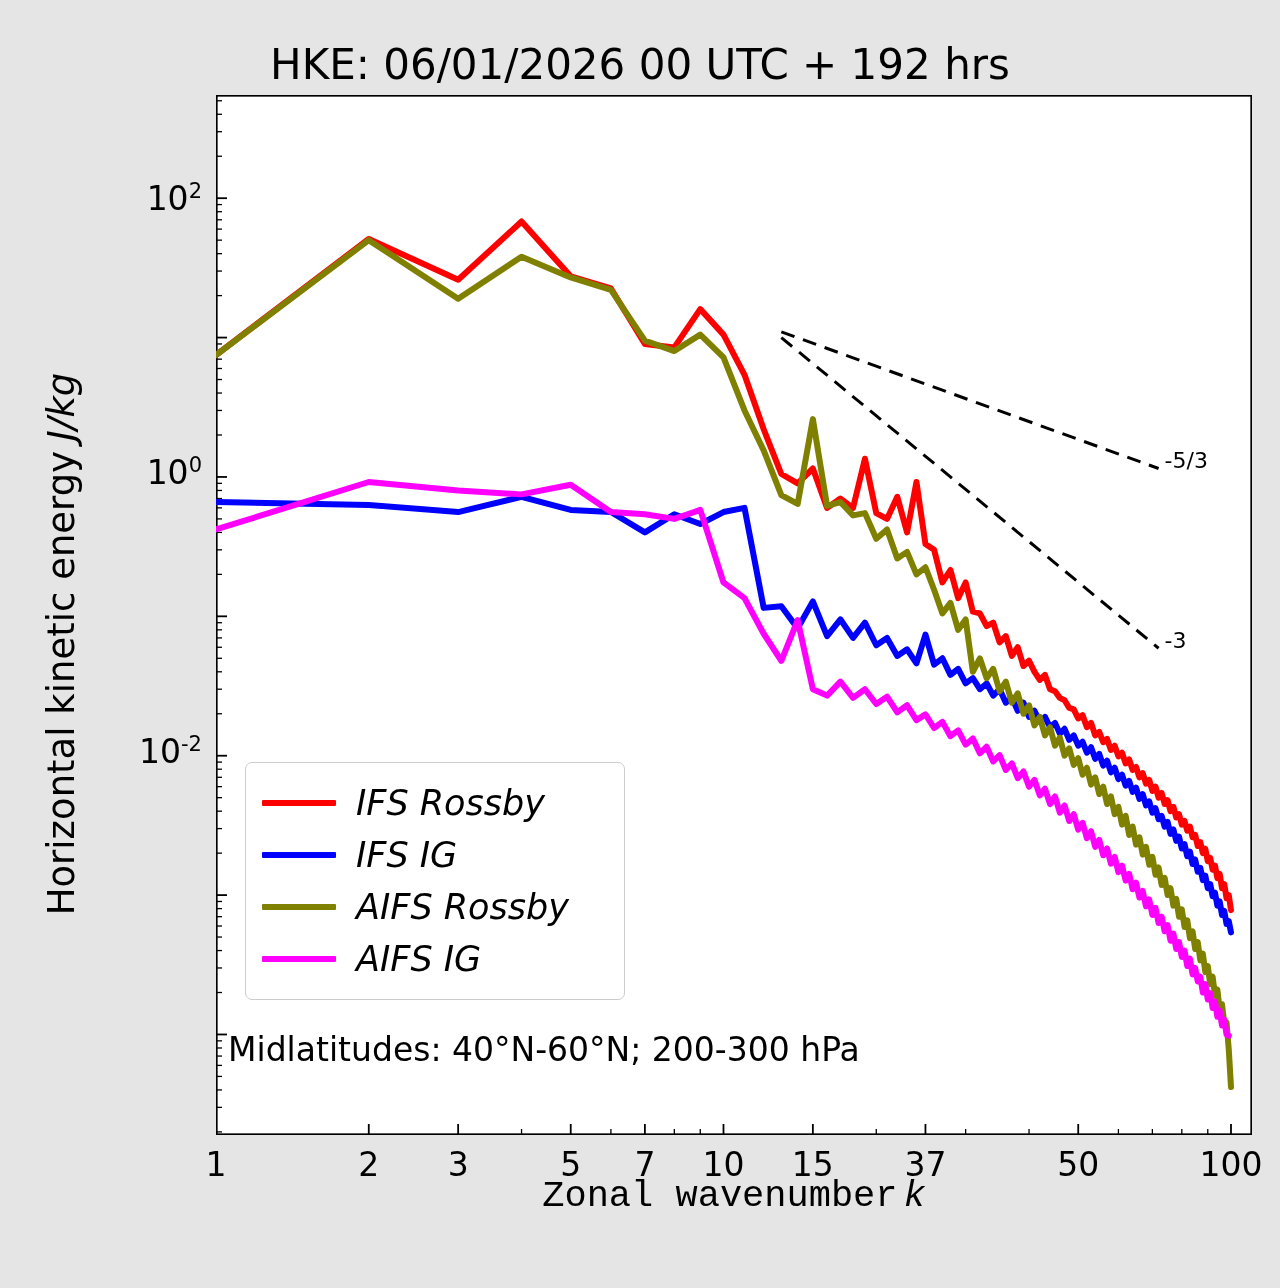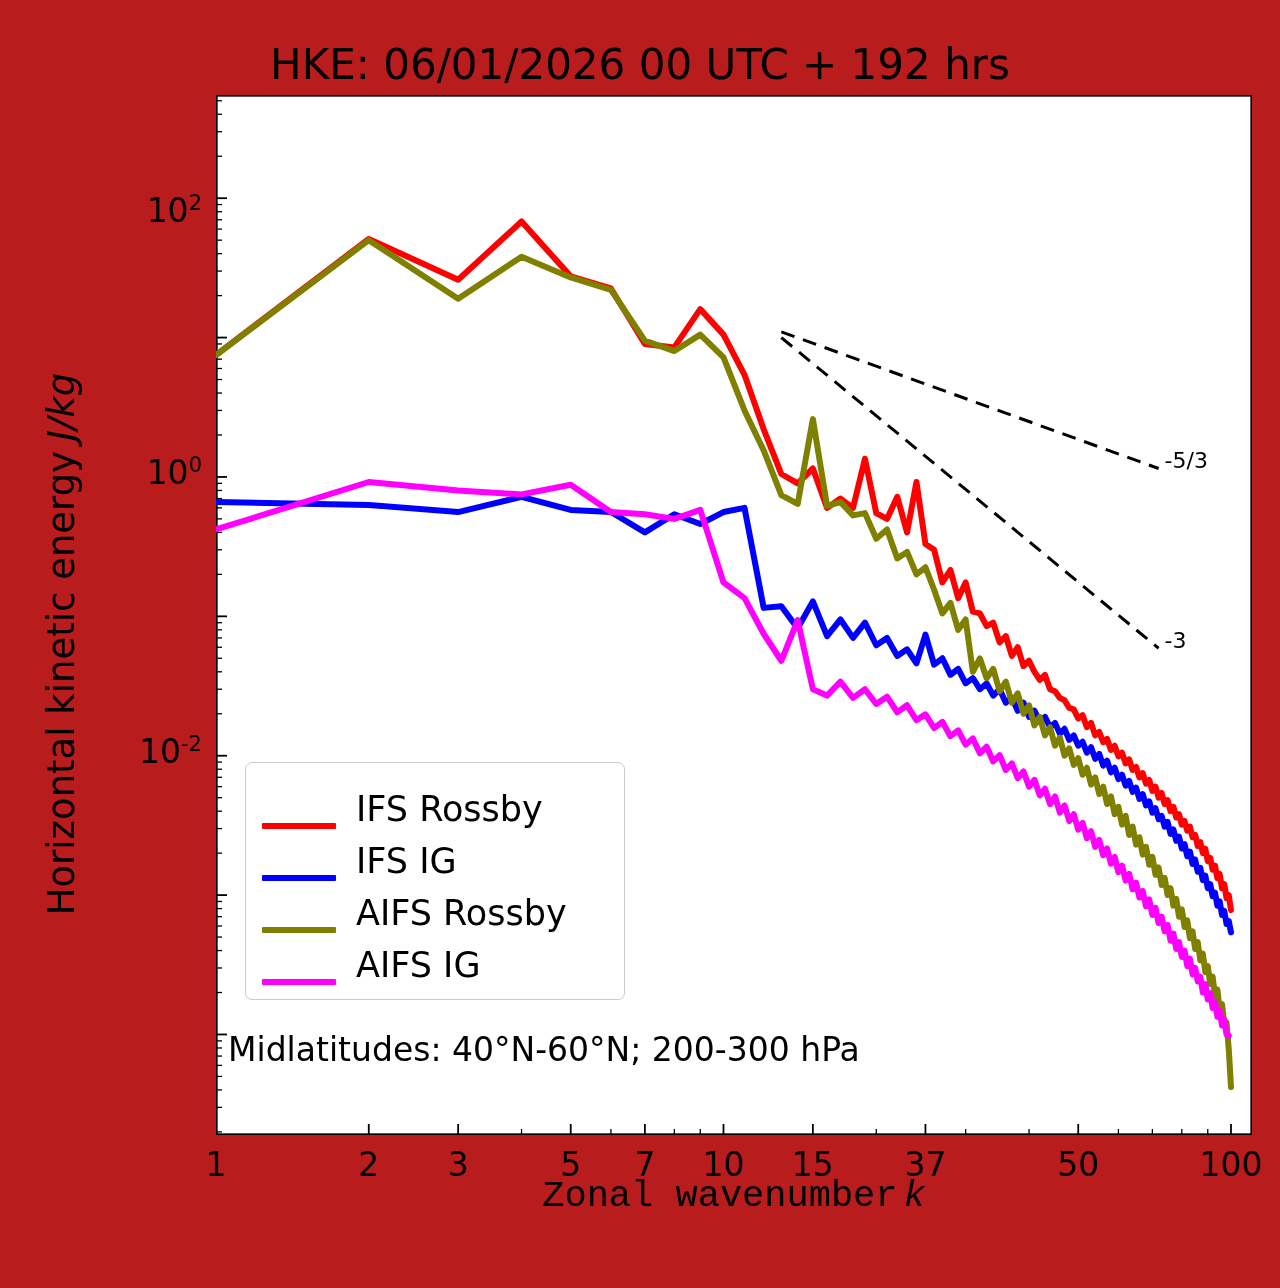--- a/index.html
+++ b/index.html
@@ -1,17 +1,17 @@
 <!DOCTYPE html>
 <html><head>
 <meta charset="utf-8">
 <style>
   html,body{margin:0;padding:0;background:#ffffff;}
   body{width:1280px;height:1288px;font-family:"DejaVu Sans",sans-serif;overflow:hidden;}
-  #root{position:relative;width:1280px;height:1288px;background:#b91c1c;}
+  #root{position:relative;width:1280px;height:1288px;background:#e5e5e5;}
   #title{
     position:absolute;left:0;top:40px;width:1280px;text-align:center;
     font-size:42px;color:#000;letter-spacing:0px;
   }
   #ylabel{
     position:absolute;left:0;top:0;width:1288px;height:62px;
     transform:rotate(-90deg);transform-origin:0 0;
     margin-left:30px;margin-top:1288px;
     display:flex;align-items:center;justify-content:center;
     font-size:37px;color:#000;white-space:nowrap;
@@ -25,21 +25,21 @@
   #plotwrap{position:absolute;left:216px;top:95px;width:1036px;height:1040px;}
   #plotsvg{display:block;}
   .ytick-label{position:absolute;font-size:33px;color:#000;text-align:right;white-space:nowrap;}
   .ytick-label sup{font-size:21px;vertical-align:super;}
   .xtick-label{position:absolute;font-size:33px;color:#000;text-align:center;white-space:nowrap;}
   #legend{
     position:absolute;left:245px;top:762px;width:380px;
     border:1.5px solid #cccccc;border-radius:7px;background:#ffffff;
     padding:14px 16px 14px 16px;box-sizing:border-box;
   }
-  .leg-row{display:flex;align-items:flex-end;height:52px;}
+  .leg-row{display:flex;align-items:center;height:52px;font-style:italic;}
   .leg-swatch{width:74px;height:6px;margin-right:20px;flex:none;border-radius:1px;}
   .leg-text{font-size:35px;color:#000;white-space:nowrap;}
   #annot{position:absolute;left:228px;top:1030px;font-size:33px;color:#000;white-space:nowrap;}
   .slope-label{position:absolute;font-size:22px;color:#000;white-space:nowrap;}
 </style>
 </head>
 <body>
 
 <div id="root">
 
@@ -154,21 +154,21 @@
           <line x1="565.3225473865332" y1="242.5719674665811" x2="942.5900662290522" y2="553.2708904981213" stroke="#000" stroke-width="3" stroke-dasharray="14,9"></line>
         </g>
       <g id="series-g">
           <polyline points="0.00,259.99 152.77,143.95 242.14,184.73 305.54,126.54 354.72,181.34 394.91,193.48 428.88,248.95 458.32,252.41 484.27,214.12 507.50,239.62 528.50,279.87 547.68,334.23 565.32,379.00 581.66,388.33 596.86,373.49 611.09,412.87 624.45,403.54 637.05,412.87 648.96,363.79 660.27,418.14 671.02,423.91 681.28,401.84 691.07,437.42 700.45,387.00 709.45,449.06 718.09,454.83 726.41,487.46 734.43,475.00 742.16,503.17 749.63,487.46 756.86,516.67 763.86,518.38 770.64,531.17 777.22,527.71 783.61,547.41 789.82,541.22 795.86,560.92 801.73,552.25 807.46,571.03 813.04,565.76 818.48,576.80 823.79,584.88 828.98,579.90 834.05,594.21 839.00,596.26 843.84,602.87 848.58,605.25 853.22,612.99 857.77,614.38 862.22,623.47 866.59,620.29 870.87,632.26 875.06,627.88 879.18,640.34 883.23,636.98 887.20,647.21 891.10,643.91 894.93,654.94 898.70,650.69 902.41,661.32 906.05,657.76 909.63,668.45 913.16,664.46 916.63,674.98 920.05,671.99 923.41,682.30 926.73,678.13 929.99,688.68 933.21,684.95 936.38,695.81 939.51,691.63 942.59,702.67 945.63,698.01 948.63,709.05 951.59,705.14 954.51,716.18 957.39,711.80 960.23,722.55 963.04,719.28 965.81,729.68 968.55,726.01 971.25,735.64 973.93,731.61 976.57,742.25 979.17,739.97 981.75,751.01 984.30,747.10 986.82,758.13 989.31,753.76 991.77,766.22 994.21,762.85 996.62,774.75 999.00,770.52 1001.36,783.29 1003.69,778.87 1006.00,793.23 1008.28,789.06 1010.54,803.20 1012.78,800.09 1014.99,815.13" fill="none" stroke="#ff0000" stroke-width="6" stroke-linejoin="round" stroke-linecap="round"></polyline>
           <polyline points="0.00,407.10 152.77,409.92 242.14,417.05 305.54,401.84 354.72,414.93 394.91,417.05 428.88,437.42 458.32,419.25 484.27,428.96 507.50,417.05 528.50,412.87 547.68,512.87 565.32,511.31 581.66,533.34 596.86,506.39 611.09,541.22 624.45,524.44 637.05,542.92 648.96,527.71 660.27,550.27 671.02,542.92 681.28,560.92 691.07,554.31 700.45,568.34 709.45,539.56 718.09,569.67 726.41,563.29 734.43,579.90 742.16,573.84 749.63,588.44 756.86,583.17 763.86,594.21 770.64,588.44 777.22,600.59 783.61,594.21 789.82,607.72 795.86,602.87 801.73,615.80 807.46,607.72 813.04,621.86 818.48,615.80 823.79,626.84 828.98,621.86 834.05,632.26 839.00,627.88 843.84,638.64 848.58,633.79 853.22,644.83 857.77,640.34 862.22,650.69 866.59,646.72 870.87,657.76 875.06,652.25 879.18,663.82 883.23,658.92 887.20,670.55 891.10,665.76 894.93,677.32 898.70,672.72 902.41,684.06 906.05,679.76 909.63,690.63 913.16,685.86 916.63,696.90 920.05,692.65 923.41,703.89 926.73,699.14 929.99,710.41 933.21,706.42 936.38,717.71 939.51,713.22 942.59,724.26 945.63,720.90 948.63,731.61 951.59,726.91 954.51,738.86 957.39,734.40 960.23,745.85 963.04,741.79 965.81,753.48 968.55,749.15 971.25,761.24 973.93,756.64 976.57,769.05 979.17,764.51 981.75,776.77 984.30,772.79 986.82,785.15 989.31,780.60 991.77,793.23 994.21,789.06 996.62,801.32 999.00,797.72 1001.36,810.65 1003.69,806.47 1006.00,819.98 1008.28,815.91 1010.54,829.03 1012.78,826.17 1014.99,837.39" fill="none" stroke="#0000ff" stroke-width="6" stroke-linejoin="round" stroke-linecap="round"></polyline>
           <polyline points="0.00,259.99 152.77,145.15 242.14,203.72 305.54,161.76 354.72,182.45 394.91,194.85 428.88,245.68 458.32,256.08 484.27,239.62 507.50,262.46 528.50,315.45 547.68,355.42 565.32,400.18 581.66,408.97 596.86,324.11 611.09,410.89 624.45,407.10 637.05,420.38 648.96,418.14 660.27,443.79 671.02,434.46 681.28,463.49 691.07,456.88 700.45,479.37 709.45,472.24 718.09,494.80 726.41,518.38 734.43,507.82 742.16,534.84 749.63,524.44 756.86,576.80 763.86,563.29 770.64,583.17 777.22,573.84 783.61,596.26 789.82,586.63 795.86,607.72 801.73,598.39 807.46,618.75 813.04,610.29 818.48,630.40 823.79,621.86 828.98,640.34 834.05,632.26 839.00,650.69 843.84,642.55 848.58,660.71 853.22,653.31 857.77,669.84 862.22,663.18 866.59,679.76 870.87,672.72 875.06,689.65 879.18,682.30 883.23,699.14 887.20,691.63 891.10,709.05 894.93,701.47 898.70,719.28 902.41,711.80 906.05,729.68 909.63,720.90 913.16,739.97 916.63,731.61 920.05,749.67 923.41,742.25 926.73,759.67 929.99,751.82 933.21,769.78 936.38,761.88 939.51,779.73 942.59,772.40 945.63,790.07 948.63,782.83 951.59,800.09 954.51,793.23 957.39,810.65 960.23,803.84 963.04,821.68 965.81,814.36 968.55,832.03 971.25,825.24 973.93,843.27 976.57,836.28 979.17,854.06 981.75,847.10 984.30,865.39 986.82,858.66 989.31,877.15 991.77,870.99 994.21,889.05 996.62,881.63 999.00,900.62 1001.36,894.56 1003.69,914.93 1006.00,909.16 1008.28,928.44 1010.54,927.44 1012.78,954.51 1014.99,991.98" fill="none" stroke="#808000" stroke-width="6" stroke-linejoin="round" stroke-linecap="round"></polyline>
           <polyline points="0.00,434.46 152.77,387.00 242.14,395.46 305.54,399.37 354.72,389.69 394.91,417.05 428.88,419.25 458.32,423.91 484.27,414.93 507.50,487.46 528.50,503.17 547.68,538.75 565.32,565.76 581.66,525.08 596.86,594.21 611.09,600.59 624.45,586.63 637.05,602.87 648.96,594.21 660.27,608.99 671.02,601.72 681.28,617.26 691.07,610.29 700.45,625.13 709.45,619.36 718.09,633.02 726.41,626.84 734.43,641.22 742.16,635.37 749.63,649.68 756.86,643.45 763.86,658.34 770.64,651.73 777.22,666.42 783.61,660.11 789.82,674.98 795.86,668.45 801.73,683.17 807.46,676.53 813.04,691.63 818.48,684.95 823.79,700.30 828.98,693.69 834.05,709.05 839.00,701.47 843.84,717.71 848.58,710.41 853.22,726.01 857.77,719.28 862.22,734.61 866.59,727.82 870.87,743.19 875.06,736.27 879.18,751.82 883.23,744.87 887.20,760.29 891.10,753.48 894.93,768.69 898.70,761.88 902.41,777.18 906.05,770.52 909.63,785.62 913.16,778.87 916.63,794.32 920.05,787.56 923.41,802.56 926.73,796.00 929.99,811.37 933.21,804.49 936.38,819.98 939.51,812.85 942.59,828.06 945.63,821.68 948.63,836.28 951.59,830.01 954.51,845.80 957.39,838.52 960.23,854.06 963.04,847.10 965.81,861.94 968.55,855.56 971.25,870.99 973.93,863.64 976.57,879.35 979.17,872.97 981.75,886.48 984.30,881.63 986.82,897.51 989.31,889.05 991.77,904.57 994.21,898.12 996.62,912.94 999.00,906.64 1001.36,921.76 1003.69,915.74 1006.00,930.49 1008.28,924.53 1010.54,939.47 1012.78,940.70 1014.99,NaN" fill="none" stroke="#ff00ff" stroke-width="6" stroke-linejoin="round" stroke-linecap="round"></polyline>
         </g>
     </svg>
     <div id="ytick-labels">
-        <div class="ytick-label" style="right: 1050px; top: 96px;">10<sup>2</sup></div>
+        <div class="ytick-label" style="right: 1050px; top: 84px;">10<sup>2</sup></div>
         <div class="ytick-label" style="right: 1050px; top: 357.952px;">10<sup>0</sup></div>
         <div class="ytick-label" style="right: 1050px; top: 636.712px; margin-left: 33px;">10<sup>-2</sup></div>
       </div>
     <div id="xtick-labels">
         <div class="xtick-label" style="left: -50px; width: 100px; top: 1050px;">1</div>
         <div class="xtick-label" style="left: 102.772px; width: 100px; top: 1050px;">2</div>
         <div class="xtick-label" style="left: 192.137px; width: 100px; top: 1050px;">3</div>
         <div class="xtick-label" style="left: 304.725px; width: 100px; top: 1050px;">5</div>
         <div class="xtick-label" style="left: 378.884px; width: 100px; top: 1050px;">7</div>
         <div class="xtick-label" style="left: 457.497px; width: 100px; top: 1050px;">10</div>

